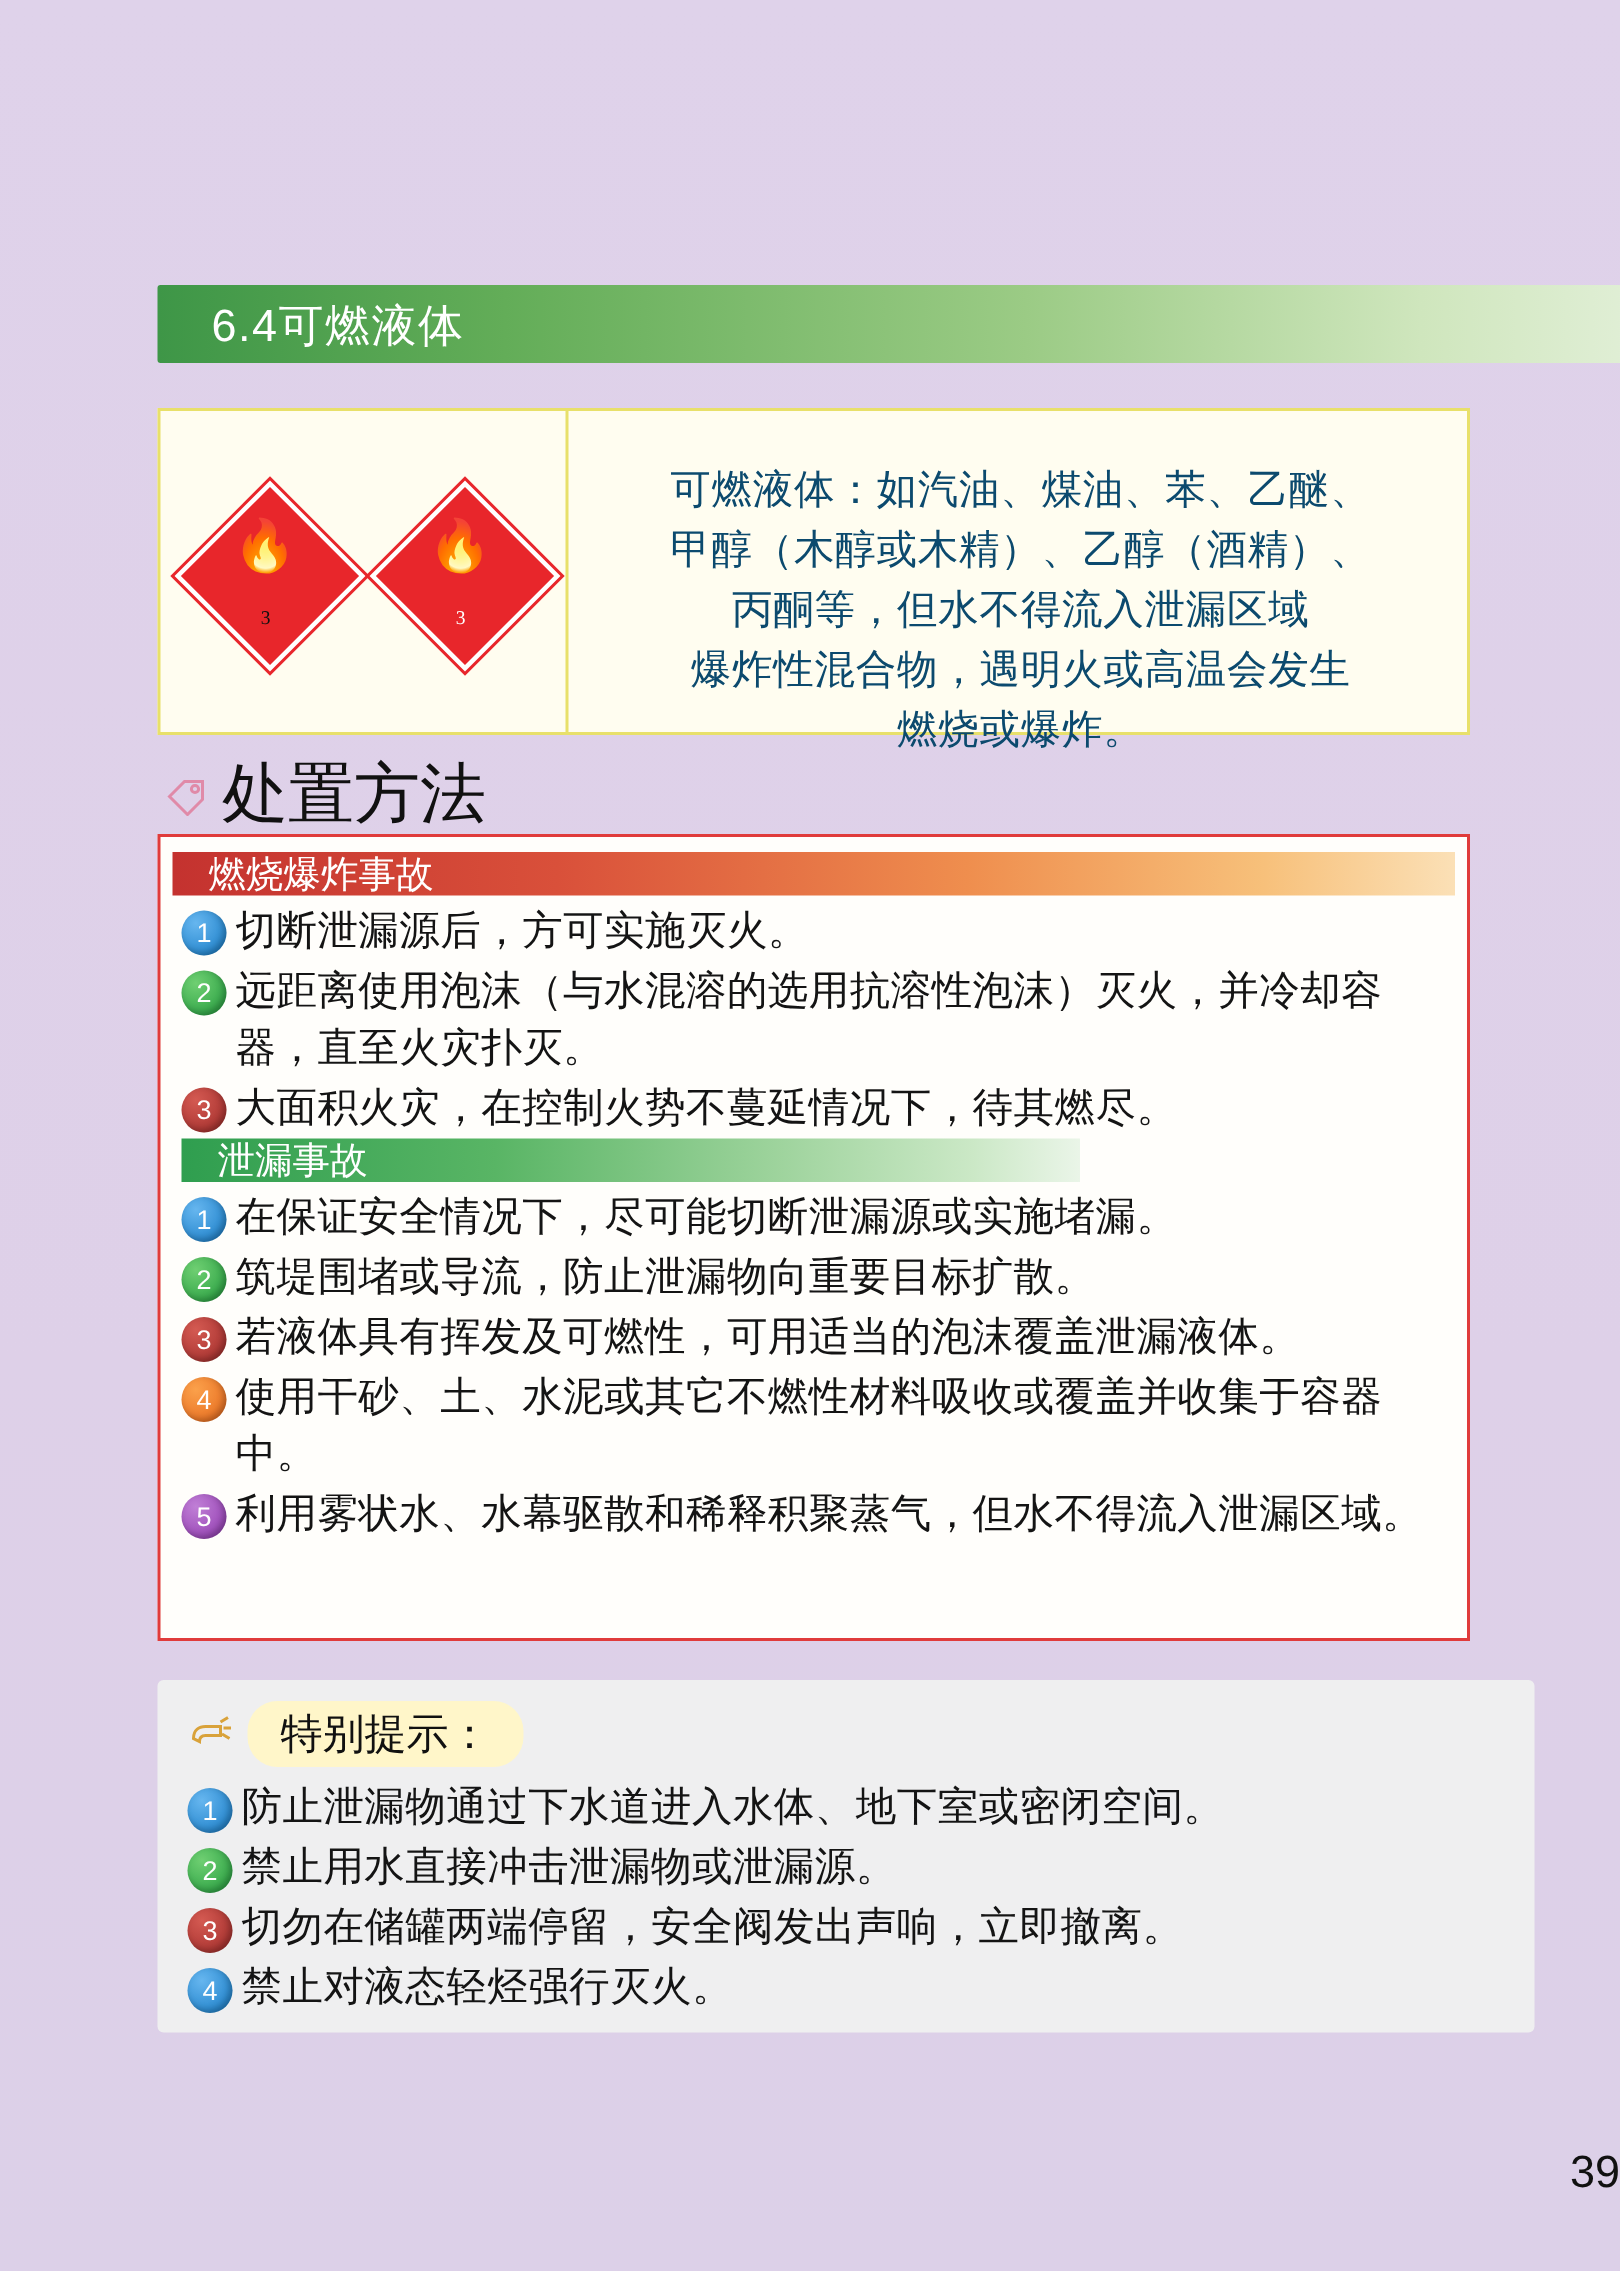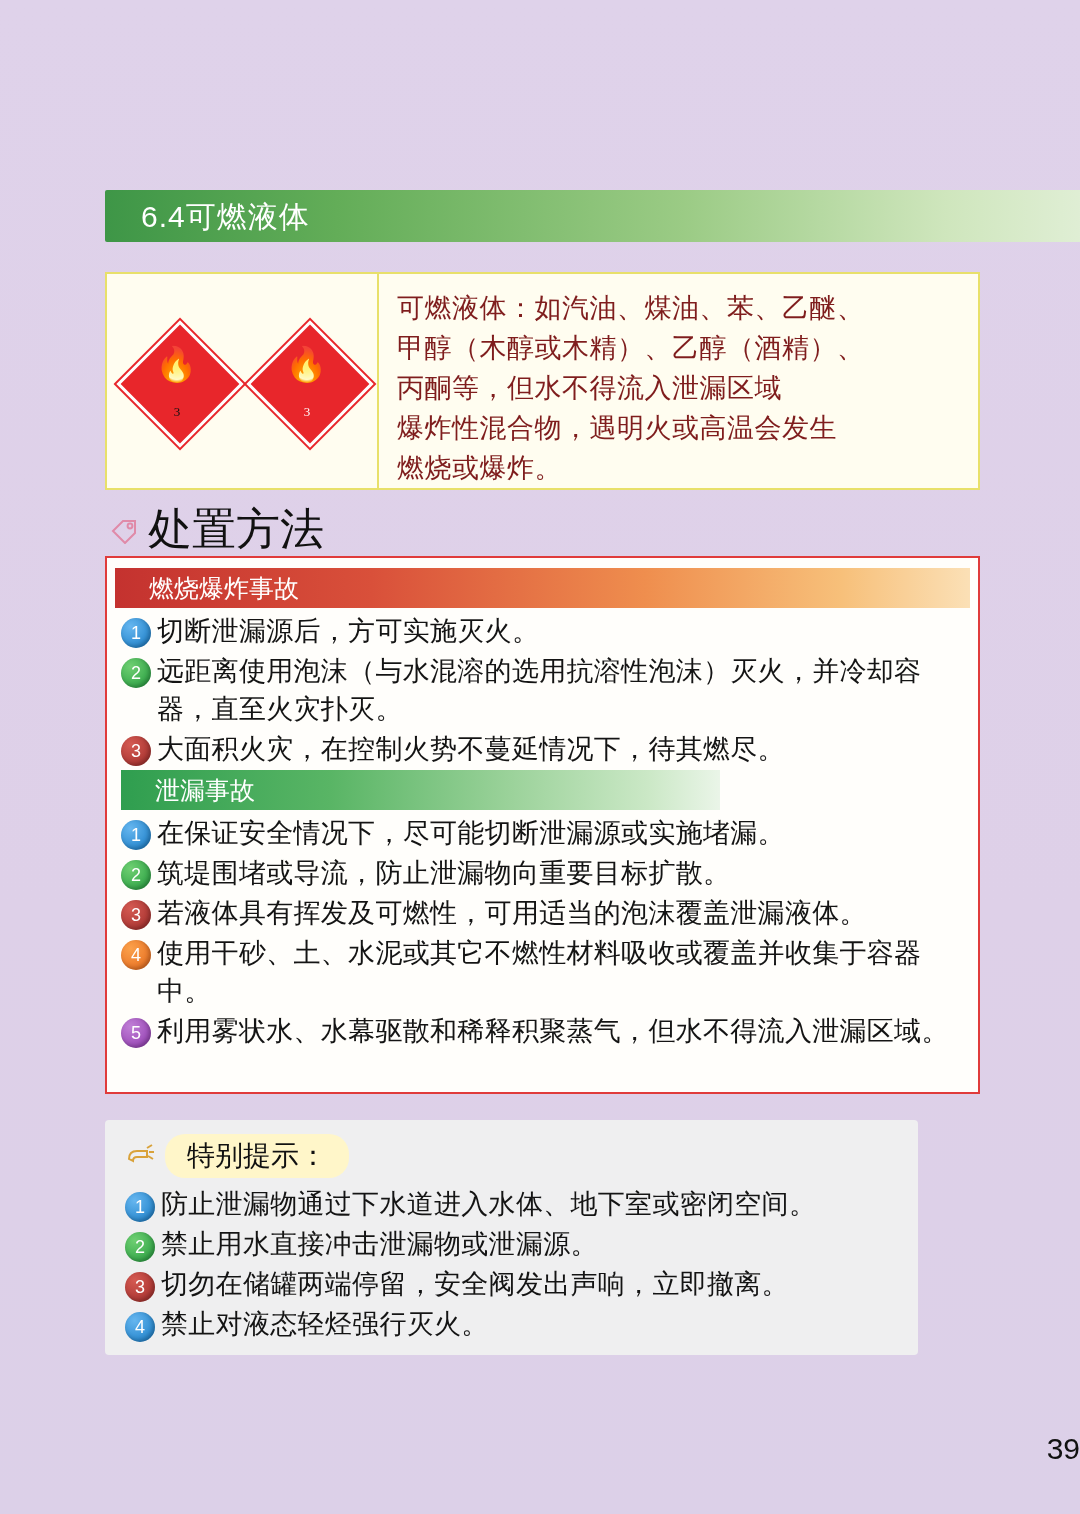--- a/index.html
+++ b/index.html
@@ -95,25 +95,26 @@
     left: 0; right: 0;
     bottom: 20px;
     text-align: center;
     font-size: 13px;
     color: #111;
     z-index: 3;
   }
   .placard.white-flame .num { color: #ffffff; }
   .intro-text {
     flex: 1;
-    padding: 14px 14px 10px 18px;
+    padding: 32px 14px 10px 18px;
     font-size: 27px;
     line-height: 40px;
-    color: #7f1d1d;
+    color: #0c4a6e;
     letter-spacing: 0.5px;
+    text-align: center;
   }
   .intro-text p { margin: 0; }
   
   .handling-header {
     position: absolute;
     left: 110px;
     top: 500px;
     display: flex;
     align-items: center;
     gap: 10px;
@@ -134,25 +135,25 @@
     left: 105px;
     top: 556px;
     width: 875px;
     height: 538px;
     border: 2px solid #e03b3b;
     background: #fffefb;
     box-sizing: border-box;
     padding: 8px 8px 8px 8px;
   }
   .sub-bar {
-    height: 40px;
+    height: 29px;
     margin: 2px 6px 4px 42px;
     display: flex;
     align-items: center;
-    padding-left: 34px;
+    padding-left: 24px;
     box-sizing: border-box;
     font-size: 25px;
     color: #ffffff;
     font-family: "Liberation Sans", sans-serif;
   }
   .sub-bar.red {
     background: linear-gradient(90deg,#c4322f 0%, #d9503a 30%, #ef8e4e 62%, #f7c07a 85%, #fbe0b6 100%);
     margin-left: 0px;
     margin-right: 0px;
   }
@@ -193,21 +194,21 @@
     font-size: 27px;
     line-height: 38px;
     color: #141414;
     letter-spacing: 0.3px;
   }
   
   .tips-panel {
     position: absolute;
     left: 105px;
     top: 1120px;
-    width: 813px;
+    width: 918px;
     height: 235px;
     background: #efeff0;
     border-radius: 4px;
     box-sizing: border-box;
     padding: 10px 14px;
   }
   .tips-head {
     display: flex;
     align-items: center;
     gap: 8px;

